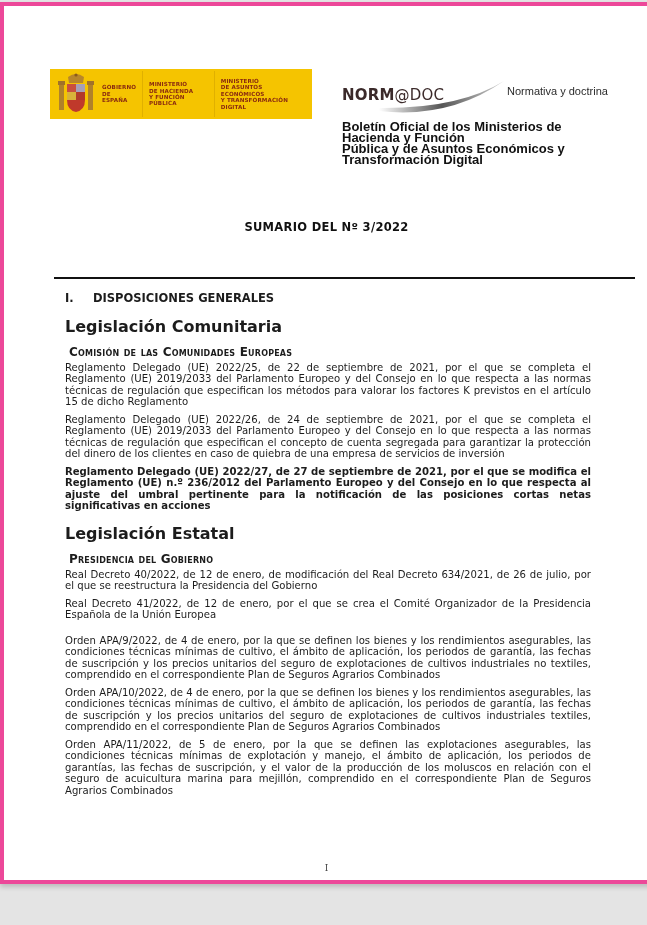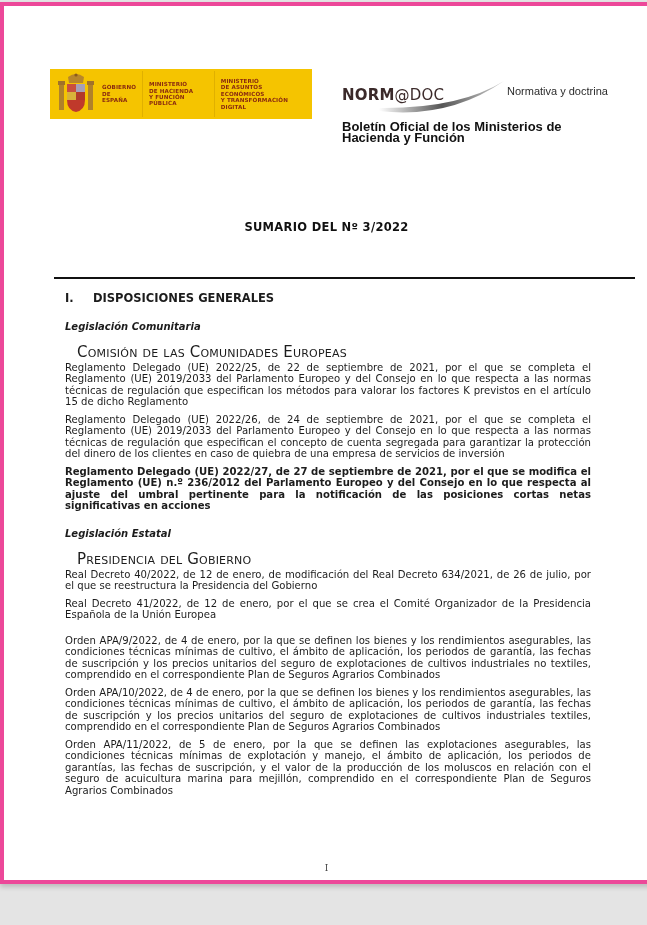--- a/index.html
+++ b/index.html
@@ -50,24 +50,24 @@
     .rule { position: absolute; left: 50px; top: 271px; width: 581px; height: 1.5px; background: #111; }
     .content {
       position: absolute; left: 61px; top: 287px; width: 526px;
       font-family: "DejaVu Sans", sans-serif; font-size: 10.1px; line-height: 11.5px;
       color: #1c1c1c;
     }
     .sec-title {
       font-weight: bold; font-size: 11.5px; margin: 0 0 14px 0; display: flex;
     }
     .sec-title .num { width: 28px; }
-    .sub-ital { font-weight: bold; font-style: italic; font-size: 10px; margin: 16px 0 15px 0; }
+    .sub-ital { font-weight: bold; font-size: 16px; margin: 16px 0 15px 0; }
     .org {
-      font-weight: normal; font-size: 15px; font-variant: small-caps; letter-spacing: 0.2px;
-      margin: 0 0 3px 12px;
+      font-weight: bold; font-size: 12px; font-variant: small-caps; letter-spacing: 0.2px;
+      margin: 0 0 3px 4px;
     }
     .entry { text-align: justify; margin: 0 0 6px 0; }
     .entry-last { margin-bottom: 11px; font-weight: bold; }
     .gap-org { height: 8px; }
     .page-num {
       position: absolute; left: 0; width: 645px; top: 857px; text-align: center;
       font-family: "DejaVu Serif", serif; font-size: 9px; color: #444;
     }
   </style>
 </head>
@@ -127,20 +127,21 @@
       <path d="M40 32 Q110 40 165 2 Q120 30 40 29 z" fill="url(#sw)"></path>
     </svg>
     <div class="brand">
       <span>NORM</span><span class="at">@</span><span style="font-weight:normal">DOC</span>
     </div>
     <div class="tag">Normativa y doctrina</div>
   </div>
 
   <div class="bulletin-title">
     <div>Boletín Oficial de los Ministerios de Hacienda y Función</div>
+    <div>Pública y de Asuntos Económicos y Transformación Digital</div>
   </div>
 
   <div class="sumario">SUMARIO DEL Nº 3/2022</div>
   <div class="rule"></div>
 
   <div class="content">
     <div class="sec-title">
       <span class="num">I.</span>
       <span>DISPOSICIONES GENERALES</span>
     </div>

